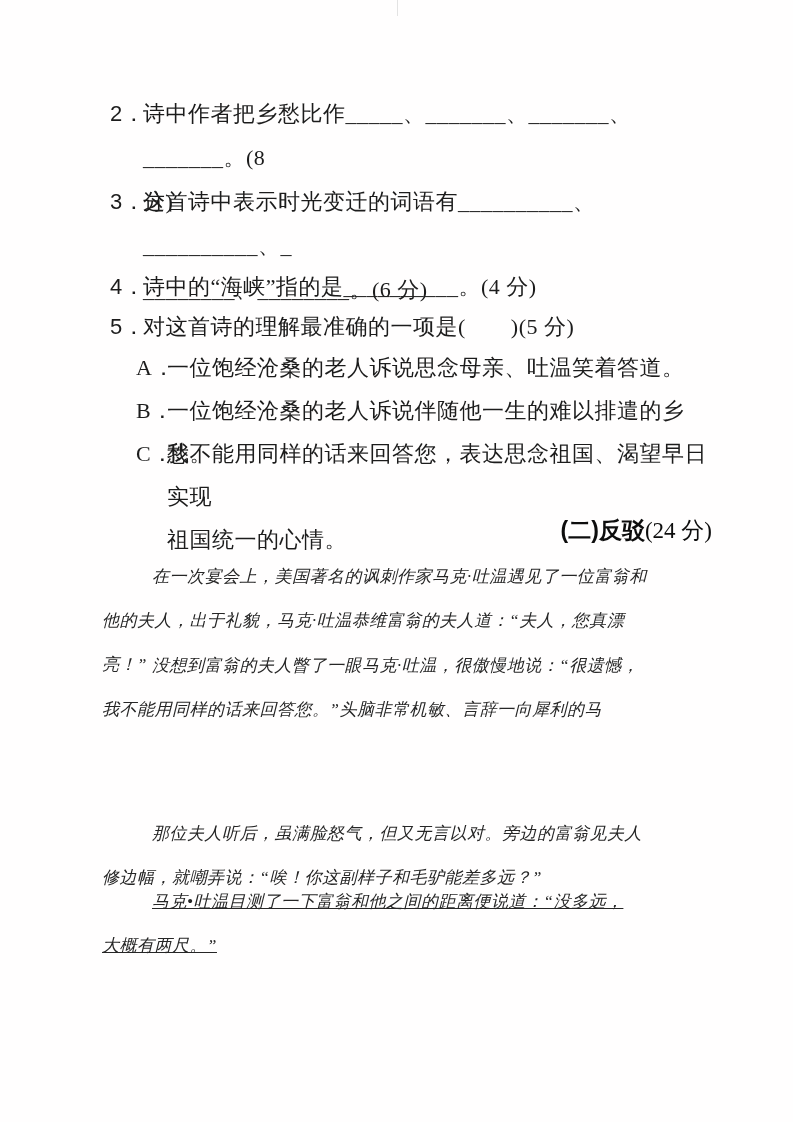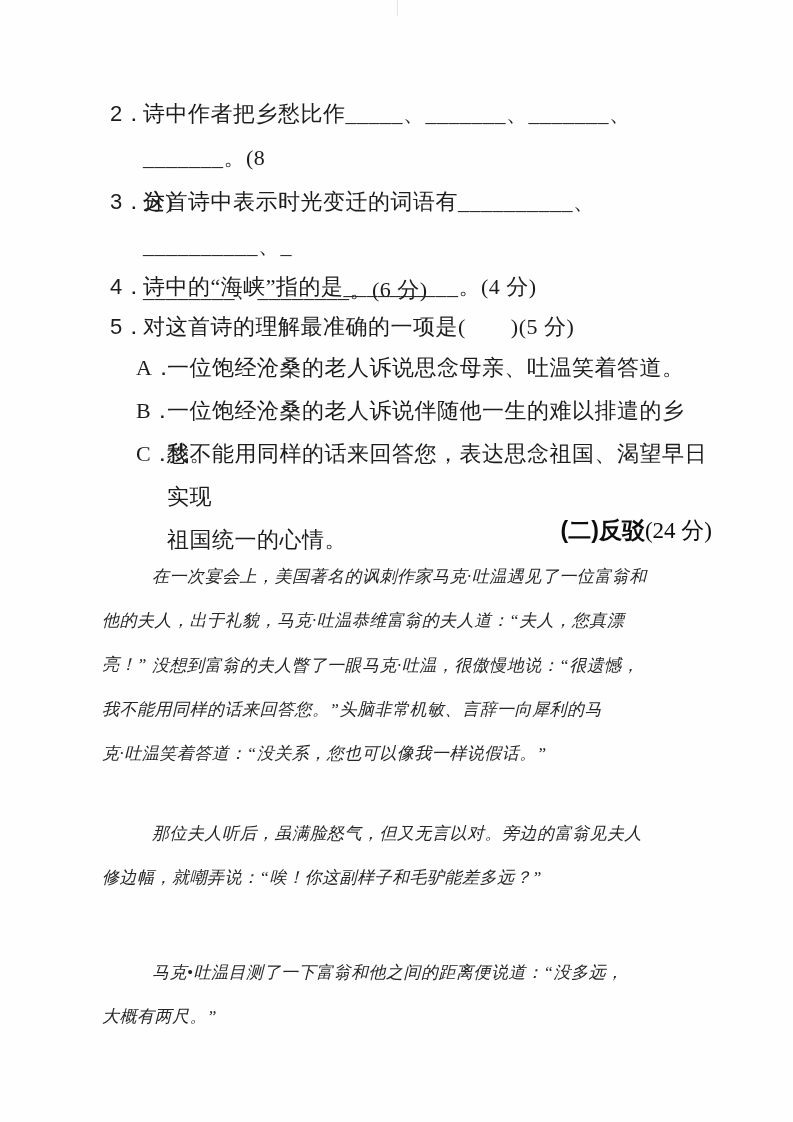--- a/index.html
+++ b/index.html
@@ -67,21 +67,21 @@
     font-family:"Liberation Serif","DejaVu Serif",serif;
     font-style:italic;
     font-size:17px;line-height:44px;
     color:#262626;
     letter-spacing:0.5px;
   }
   .para .first{text-indent:50px;}
   .pos-p1{top:555px;}
   .pos-p2{top:644px;}
   .pos-p3{top:812px;}
-  .pos-p4{top:951px;}
+  .pos-p4{top:880px;text-decoration:underline;}
 </style>
 </head>
 <body>
 
 <div class="page">
 
   <div class="artifact-line"></div>
 
   <div class="q pos-q2">
     <span class="q-num">2．</span>
@@ -141,21 +141,20 @@
 
   <div class="para pos-p1">
     <div class="first">在一次宴会上，美国著名的讽刺作家马克·吐温遇见了一位富翁和</div>
     <div>他的夫人，出于礼貌，马克·吐温恭维富翁的夫人道：“夫人，您真漂</div>
     <div>亮！”</div>
   </div>
 
   <div class="para pos-p2">
     <div class="first">没想到富翁的夫人瞥了一眼马克·吐温，很傲慢地说：“很遗憾，</div>
     <div>我不能用同样的话来回答您。”头脑非常机敏、言辞一向犀利的马</div>
-    <div>克·吐温笑着答道：“没关系，您也可以像我一样说假话。”</div>
   </div>
 
   <div class="para pos-p3">
     <div class="first">那位夫人听后，虽满脸怒气，但又无言以对。旁边的富翁见夫人</div>
     <div>修边幅，就嘲弄说：“唉！你这副样子和毛驴能差多远？”</div>
   </div>
 
   <div class="para pos-p4">
     <div class="first">马克•吐温目测了一下富翁和他之间的距离便说道：“没多远，</div>
     <div>大概有两尺。”</div>

